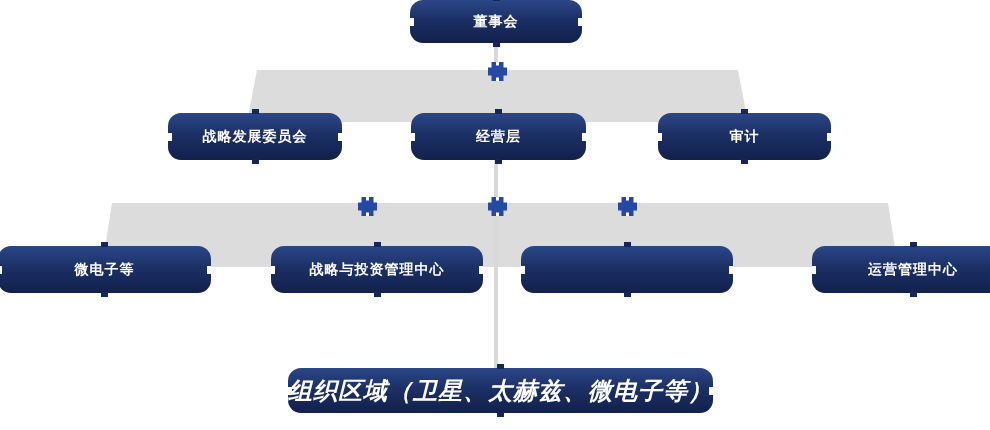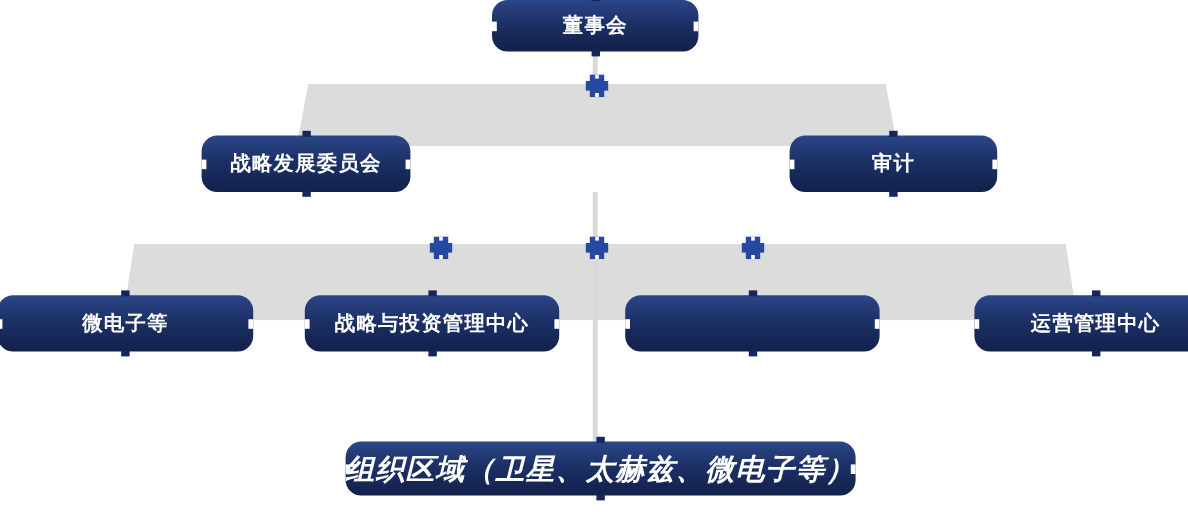--- a/index.html
+++ b/index.html
@@ -33,21 +33,21 @@
     position:absolute;width:19px;height:19px;z-index:3;
   }
   
   .node{
     position:absolute;
     z-index:2;
     display:flex;align-items:center;justify-content:center;
     background:linear-gradient(180deg,#2b4787 0%,#1c3066 45%,#12204b 100%);
     border-radius:13px;
     color:#ffffff;
-    font-size:17px;font-weight:bold;letter-spacing:1px;
+    font-size:14px;font-weight:bold;letter-spacing:1px;
     white-space:nowrap;
   }
   
   .node::before,.node::after{
     content:"";
     position:absolute;left:calc(50% - 3.5px);
     width:7px;height:5px;background:#16265c;
   }
   .node::before{top:-4px;}
   .node::after{bottom:-4px;}
@@ -56,21 +56,21 @@
     position:absolute;top:calc(50% - 4px);
     width:4px;height:8px;background:#ffffff;
   }
   .notch-l{left:0;}
   .notch-r{right:0;}
   #node-board{left:410px;top:0;width:172px;height:43px;}
   #node-strategy-committee{left:168px;top:113px;width:174px;height:47px;}
   #node-management{left:411px;top:113px;width:175px;height:47px;}
   #node-audit{left:658px;top:113px;width:173px;height:47px;font-family:Liberation Mono, monospace;}
   #node-functional-platform{left:-2px;top:246px;width:213px;height:47px;}
-  #node-strategy-investment{left:254px;top:246px;width:212px;height:47px;}
+  #node-strategy-investment{left:271px;top:246px;width:212px;height:47px;}
   #node-huaxun-ark{left:521px;top:246px;width:212px;height:47px;}
   #node-operations{left:812px;top:246px;width:202px;height:47px;}
   #node-org-region{left:288px;top:368px;width:425px;height:45px;font-size:24px;font-style:italic;}
 </style>
 </head>
 <body>
 
 <div id="stage">
 
   <div class="band" id="band-level-2"></div>
@@ -108,20 +108,25 @@
     <span class="notch notch-l"></span>
     <span>董事会</span>
     <span class="notch notch-r"></span>
   </div>
 
   <div class="node" id="node-strategy-committee">
     <span class="notch notch-l"></span>
     <span>战略发展委员会</span>
     <span class="notch notch-r"></span>
   </div>
+  <div class="node" id="node-management">
+    <span class="notch notch-l"></span>
+    <span>经营层</span>
+    <span class="notch notch-r"></span>
+  </div>
   <div class="node" id="node-audit">
     <span class="notch notch-l"></span>
     <span>审计</span>
     <span class="notch notch-r"></span>
   </div>
 
   <div class="node" id="node-functional-platform">
     <span class="notch notch-l"></span>
     <span>微电子等</span>
     <span class="notch notch-r"></span>

